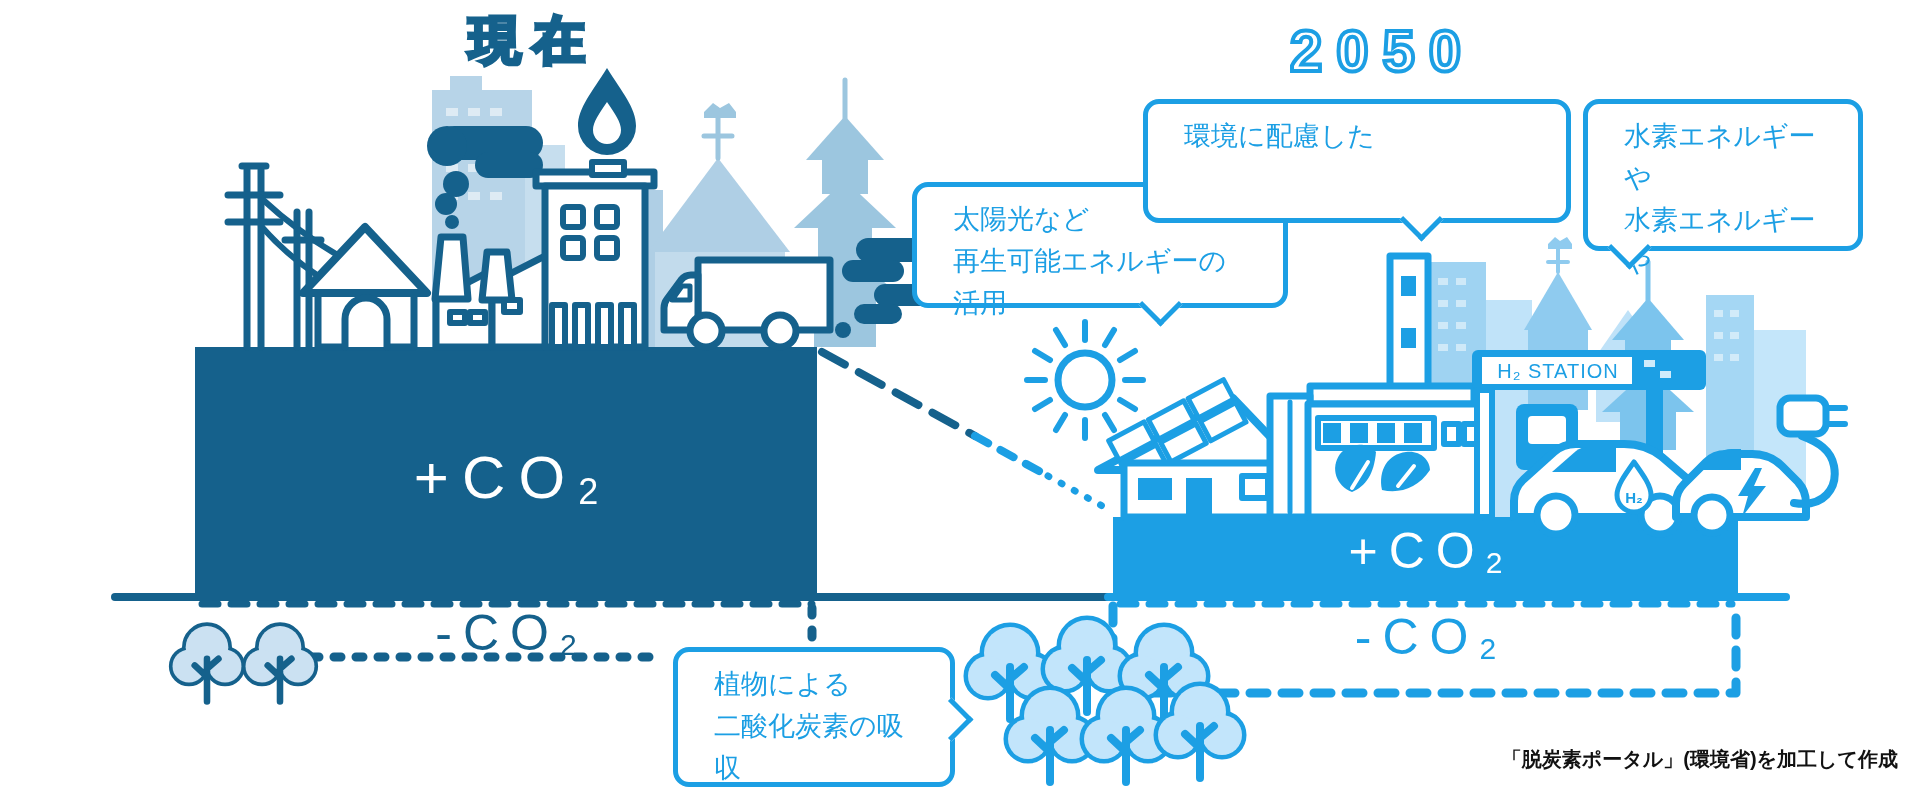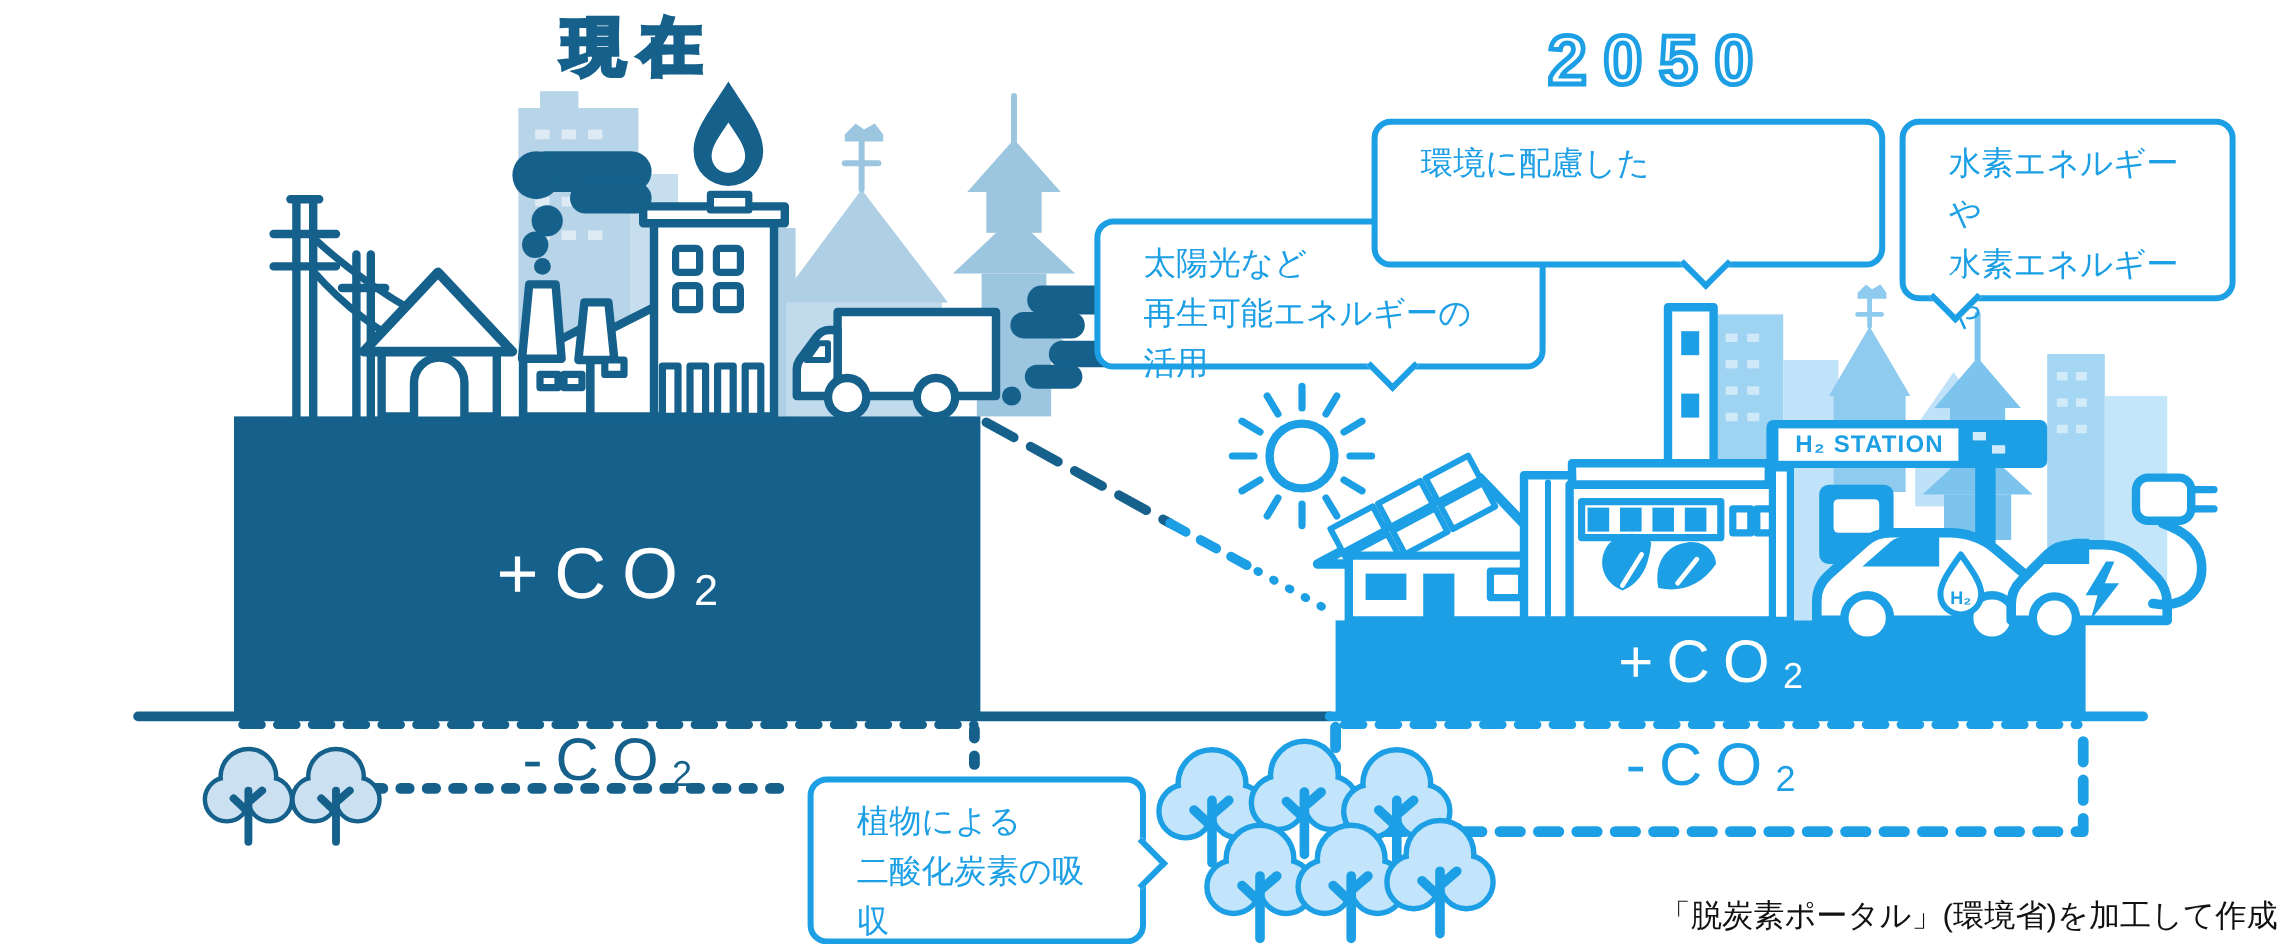--- a/index.html
+++ b/index.html
@@ -40,25 +40,25 @@
     border-right:5px solid var(--light);border-bottom:5px solid var(--light);
     transform:rotate(45deg);
   }
   .tail-right{
     position:absolute;right:-17px;width:26px;height:26px;background:#fff;
     border-top:5px solid var(--light);border-right:5px solid var(--light);
     transform:rotate(45deg);
   }
   .h2sign{
     position:absolute;left:1484px;top:357px;width:148px;height:28px;z-index:4;
-    color:var(--light);font-weight:bold;font-size:20px;line-height:28px;
+    color:var(--light);font-weight:normal;font-size:20px;line-height:28px;
     text-align:center;letter-spacing:1px;
   }
   .attribution{
-    position:absolute;right:8px;top:746px;font-size:26px;color:#111;z-index:5;
+    position:absolute;right:8px;top:746px;font-size:20px;color:#111;z-index:5;font-weight:bold;
   }
 </style>
 </head>
 <body>
 
 <div class="stage">
 
   <svg width="1906" height="787" viewBox="0 0 1906 787">
     <defs>
       <g id="treeD">

